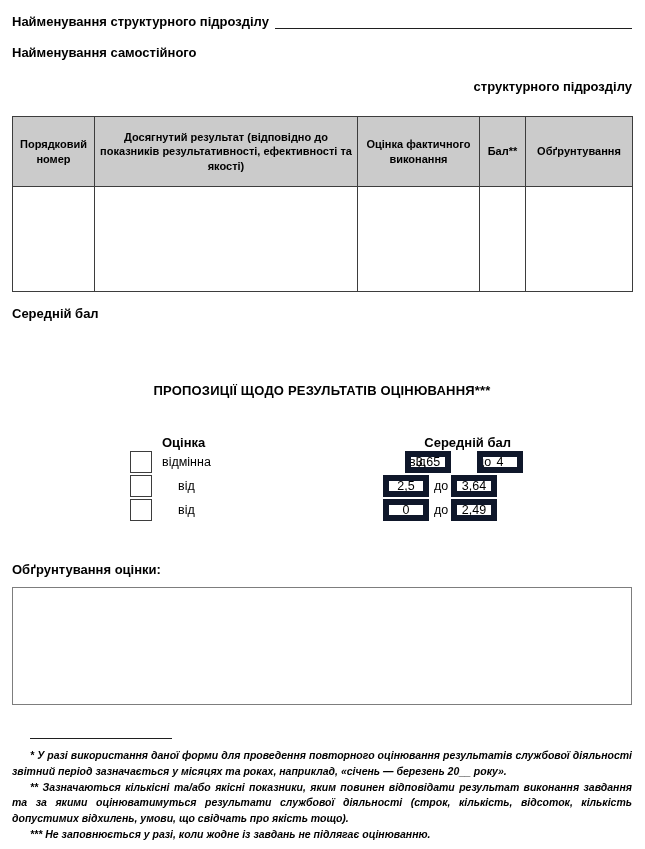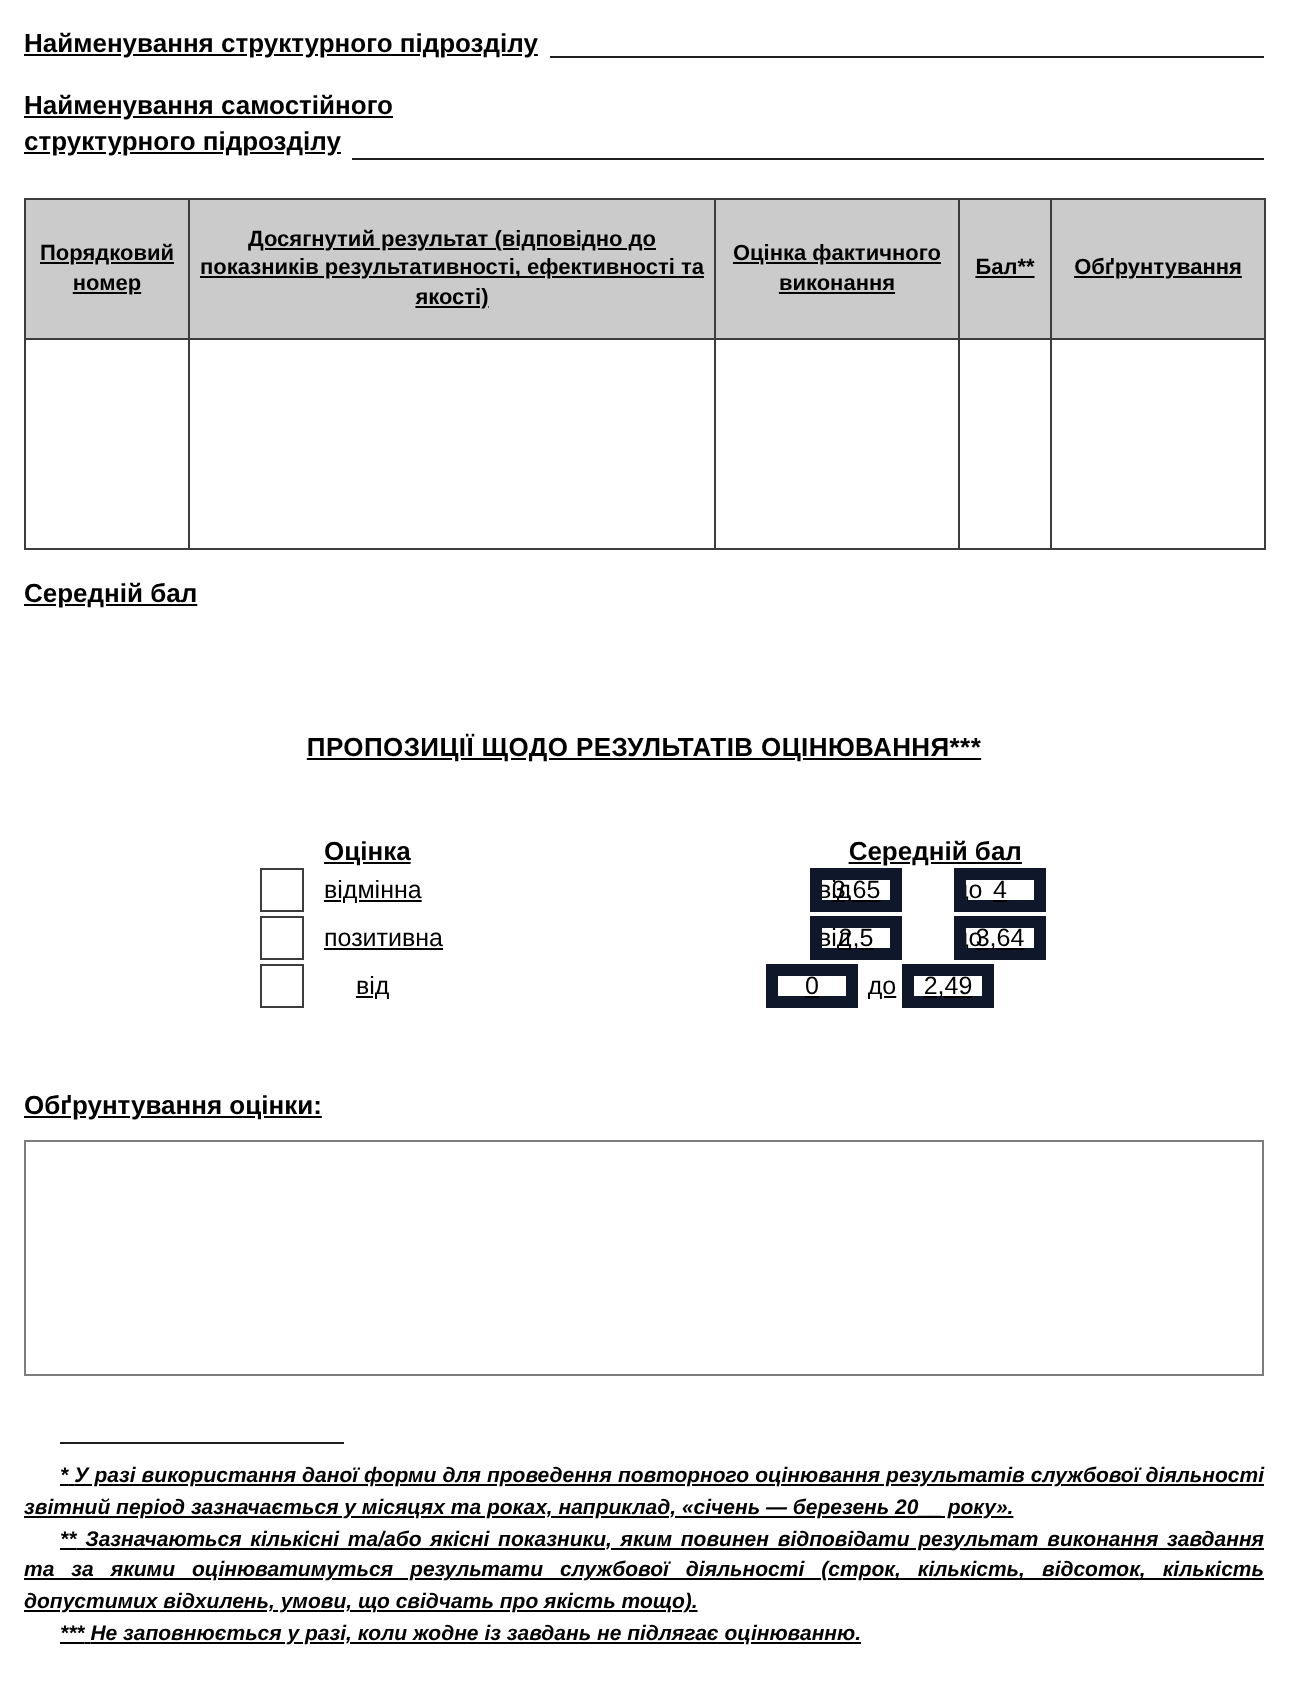--- a/index.html
+++ b/index.html
@@ -1,20 +1,20 @@
 <!DOCTYPE html>
 <html><head>
 <meta charset="utf-8">
 <style>
   * { margin:0; padding:0; box-sizing:border-box; }
   html,body { background:#ffffff; }
   .page {
     width:645px; height:849px; background:#fff; position:relative;
     padding:8px 13px 0 12px; overflow:hidden;
-    font-family:"Liberation Sans", sans-serif; color:#000;text-decoration:underline;
+    font-family:"Liberation Sans", sans-serif; color:#000;
   }
   
   .field-row { display:flex; align-items:flex-end; font-size:13px; font-weight:bold; margin-top:4px; }
   .fill-line { flex:1; border-bottom:1px solid #1f1f1f; margin-left:6px; height:17px; }
   .field2 { margin-top:15px; font-size:13px; font-weight:bold; line-height:18px; }
   
   table.eval { border-collapse:collapse; width:620px; margin-top:19px; table-layout:fixed; }
   table.eval th, table.eval td { border:1px solid #3d3d3d; }
   table.eval th {
     background:#cbcbcb; font-size:11px; font-weight:bold; text-align:center;
@@ -53,21 +53,21 @@
 
 <div class="page">
 
   <div class="field-row">
     <span>Найменування структурного підрозділу</span>
     <span class="fill-line"></span>
   </div>
 
   <div class="field2">
     <div>Найменування самостійного</div>
-    <div class="field-row" style="margin-top:0;">
+    <div class="field-row" style="margin-top:16px;flex-direction:column;">
       <span>структурного підрозділу</span>
       <span class="fill-line"></span>
     </div>
   </div>
 
   <table class="eval">
     <colgroup>
       <col style="width:82px">
         <col style="width:263px">
         <col style="width:122px">
@@ -107,21 +107,20 @@
     <span class="checkbox"></span>
     <span class="r-label">відмінна</span>
     <span class="range-word">від</span>
     <span class="value-box">3,65</span>
     <span class="range-word to">до</span>
     <span class="value-box">4</span>
   </div>
 
   <div class="prop-row">
     <span class="checkbox"></span>
-    <span class="r-label">позитивна</span>
     <span class="range-word">від</span>
     <span class="value-box">2,5</span>
     <span class="range-word to">до</span>
     <span class="value-box">3,64</span>
   </div>
 
   <div class="prop-row">
     <span class="checkbox"></span>
     <span class="range-word">від</span>
     <span class="value-box">0</span>

